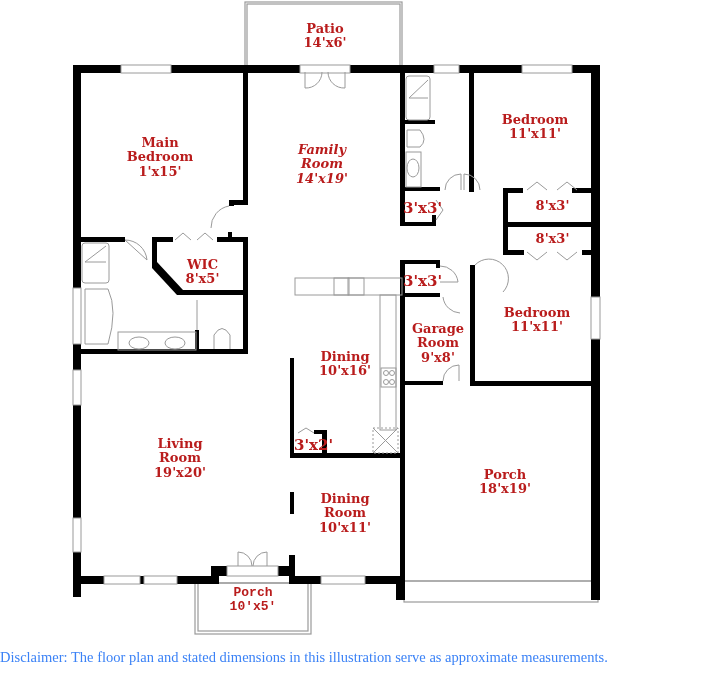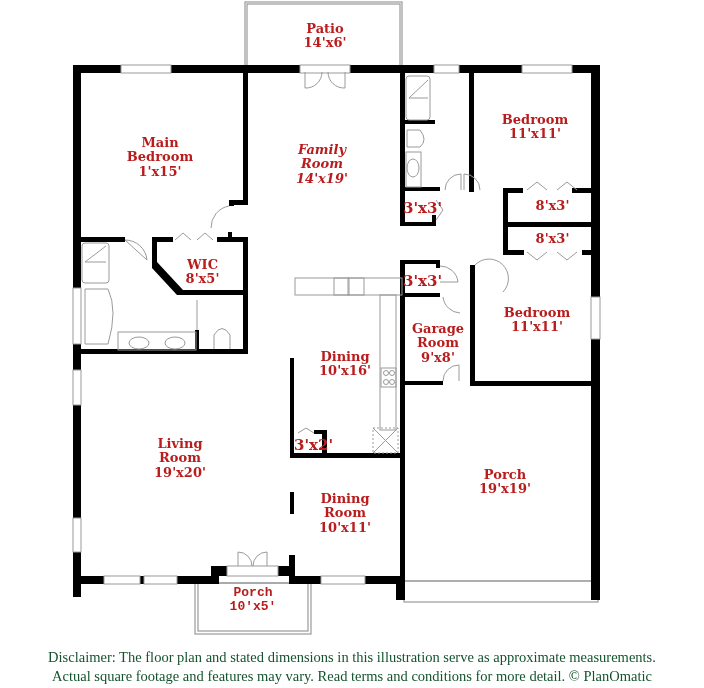--- a/index.html
+++ b/index.html
@@ -2,21 +2,21 @@
 <html><head>
 <meta charset="utf-8">
 <style>
   html, body { margin:0; padding:0; background:#ffffff; }
   body { width:704px; height:688px; position:relative; overflow:hidden; font-family:"DejaVu Serif", "Liberation Serif", serif; }
   #plan { position:absolute; left:0; top:0; width:704px; height:640px; }
   .lbl { position:absolute; text-align:center; font-weight:bold; color:#b91c1c; line-height:1.1; font-family:"DejaVu Serif","Liberation Serif",serif; }
   .lbl span { display:block; }
   .lbl.big { font-size:13px; }
   .lbl.xs { font-size:15px; }
-  #disclaimer { position:absolute; left:0; top:648px; width:704px; text-align:center; font-family:"Liberation Serif","DejaVu Serif",serif; font-size:14.5px; color:#14532d; line-height:19px; }
+  #disclaimer { position:absolute; left:0; top:648px; width:704px; text-align:left; font-family:"Liberation Serif","DejaVu Serif",serif; font-size:14.5px; color:#3b82f6; line-height:19px; }
   #disclaimer span { display:block; }
 </style>
 </head>
 <body>
 
 <svg id="plan" viewBox="0 0 704 640" xmlns="http://www.w3.org/2000/svg">
 
   <g fill="none" stroke="#9a9a9a" stroke-width="1.2">
     <rect x="245" y="2" width="157" height="64"></rect>
     <rect x="247" y="4" width="153" height="62"></rect>
@@ -221,28 +221,27 @@
 <div class="lbl xs" style="left:294px;top:437px;width:30px;">
   <span>3'x2'</span>
 </div>
 <div class="lbl big" style="left:135px;top:437px;width:90px;">
   <span>Living</span>
   <span>Room</span>
   <span>19'x20'</span>
 </div>
 <div class="lbl big" style="left:455px;top:468px;width:100px;">
   <span>Porch</span>
-  <span>19'x19'</span>
+  <span>18'x19'</span>
 </div>
 <div class="lbl big" style="left:300px;top:492px;width:90px;">
   <span>Dining</span>
   <span>Room</span>
   <span>10'x11'</span>
 </div>
 <div class="lbl big" style="left:208px;top:586px;width:90px;font-family:Liberation Mono, monospace;">
   <span>Porch</span>
   <span>10'x5'</span>
 </div>
 
 <div id="disclaimer">
   <span>Disclaimer: The floor plan and stated dimensions in this illustration serve as approximate measurements.</span>
-  <span>Actual square footage and features may vary. Read terms and conditions for more detail. © PlanOmatic</span>
 </div>
 
 </body></html>

